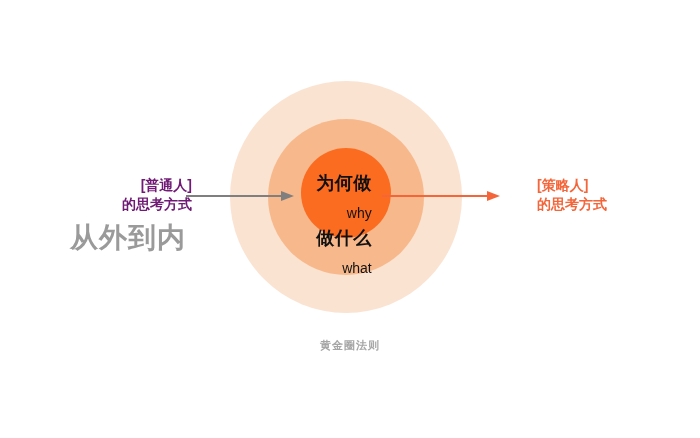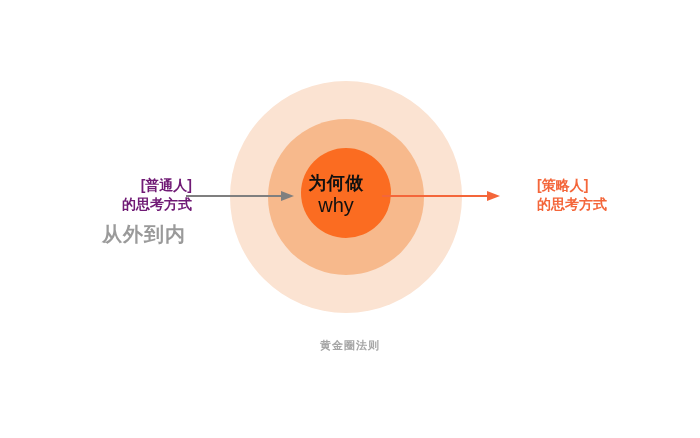--- a/index.html
+++ b/index.html
@@ -43,21 +43,21 @@
     width: 90px;
     height: 90px;
     left: 301px;
     top: 148px;
     background: #fb6c21;
   }
 
   
   #ring-labels {
     position: absolute;
-    left: 220px;
+    left: 228px;
     top: 81px;
     width: 232px;
     height: 232px;
     display: flex;
     flex-direction: column;
     align-items: center;
     justify-content: flex-start;
     padding-top: 93px;
     box-sizing: border-box;
   }
@@ -67,23 +67,24 @@
     color: #111111;
   }
   .ring-label .cn {
     display: block;
     font-size: 18px;
     font-weight: bold;
     letter-spacing: 0.5px;
   }
   .ring-label .en {
     display: block;
-    font-size: 20px;
+    font-size: 14px;
     font-weight: normal;
-    margin-top: 3px;
+    margin-top: 14px;
+    text-align: right;
   }
   #label-why { margin-bottom: 9px; }
   #label-how { margin-bottom: 8px; }
 
   
   .arrow-svg {
     position: absolute;
     overflow: visible;
   }
   #arrow-left-wrap  { left: 186px; top: 186px; width: 108px; height: 20px; }
@@ -100,21 +101,21 @@
     line-height: 1.33;
     font-size: 14px;
     font-weight: bold;
     white-space: pre-line;
   }
   #kicker-left  { color: #701a75; }
   #kicker-right { color: #f4663a; }
 
   .side-headline {
     margin-top: 10px;
-    font-size: 20px;
+    font-size: 28px;
     font-weight: bold;
     color: #9a9a9a;
     letter-spacing: 1px;
     line-height: 1.1;
   }
   #headline-left  { padding-right: 6px; }
   #headline-right { padding-left: 4px; }
 
   
   #caption {
@@ -136,20 +137,24 @@
 
   <div class="ring" id="ring-outer"></div>
   <div class="ring" id="ring-middle"></div>
   <div class="ring" id="ring-inner"></div>
 
   <div id="ring-labels">
     <div class="ring-label" id="label-why">
       <span class="cn">为何做</span>
       <span class="en">why</span>
     </div>
+    <div class="ring-label" id="label-what">
+      <span class="cn">做什么</span>
+      <span class="en">what</span>
+    </div>
   </div>
 
   <svg class="arrow-svg" id="arrow-left-wrap" viewBox="0 0 108 20">
     <line x1="0" y1="10" x2="96" y2="10" stroke="#7f7f7f" stroke-width="2.2"></line>
     <polygon points="108,10 95,5 95,15" fill="#7f7f7f"></polygon>
   </svg>
 
   <svg class="arrow-svg" id="arrow-right-wrap" viewBox="0 0 118 20">
     <line x1="0" y1="10" x2="106" y2="10" stroke="#f4663a" stroke-width="2.2"></line>
     <polygon points="118,10 105,5 105,15" fill="#f4663a"></polygon>

